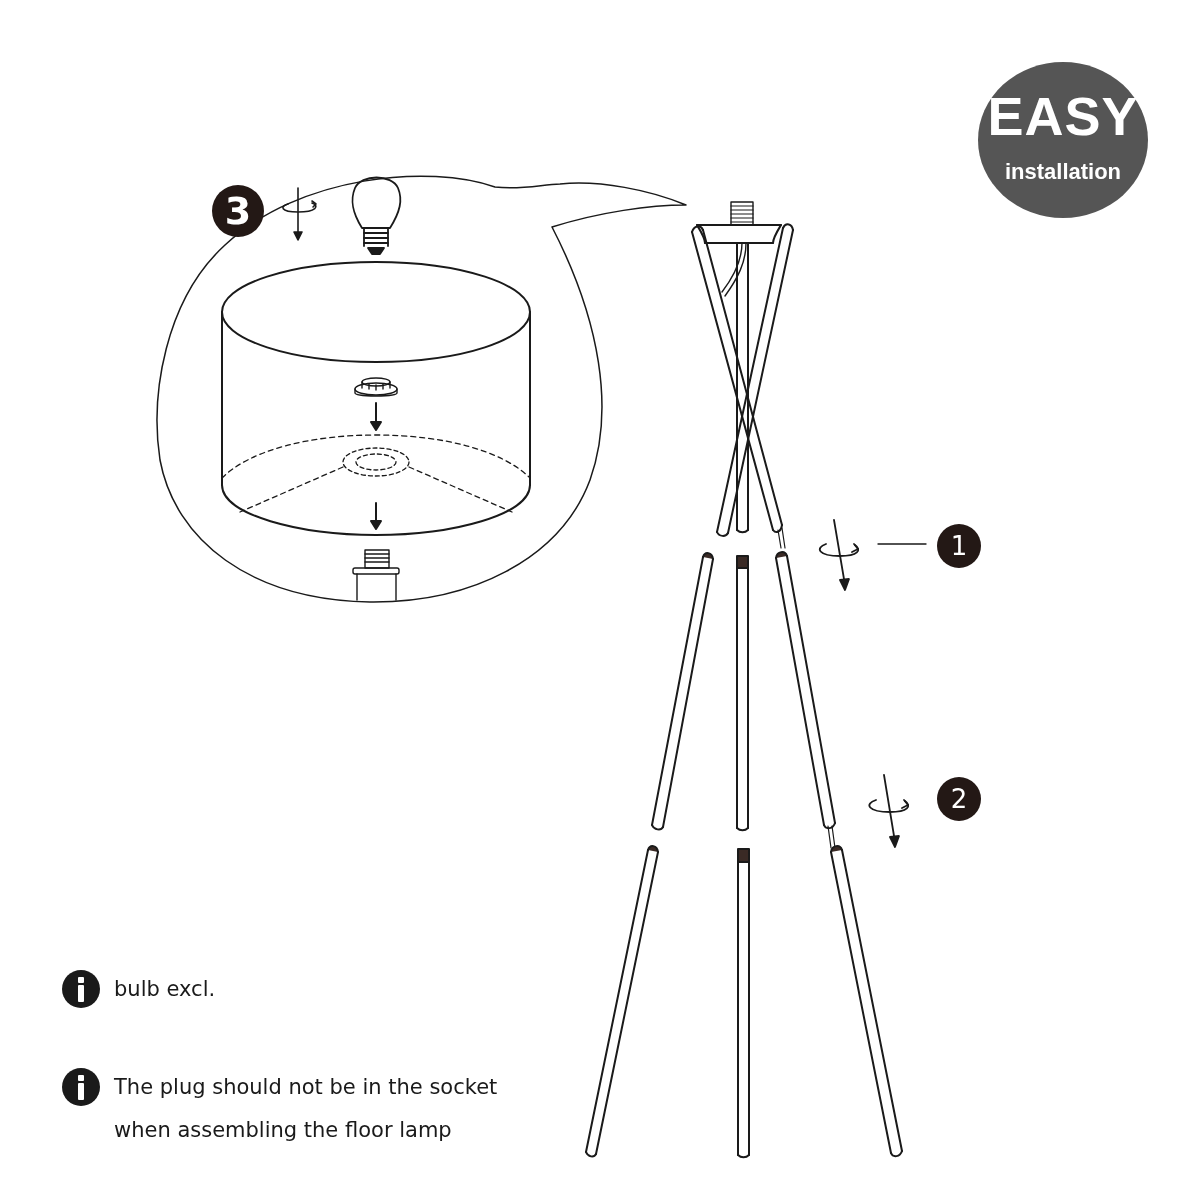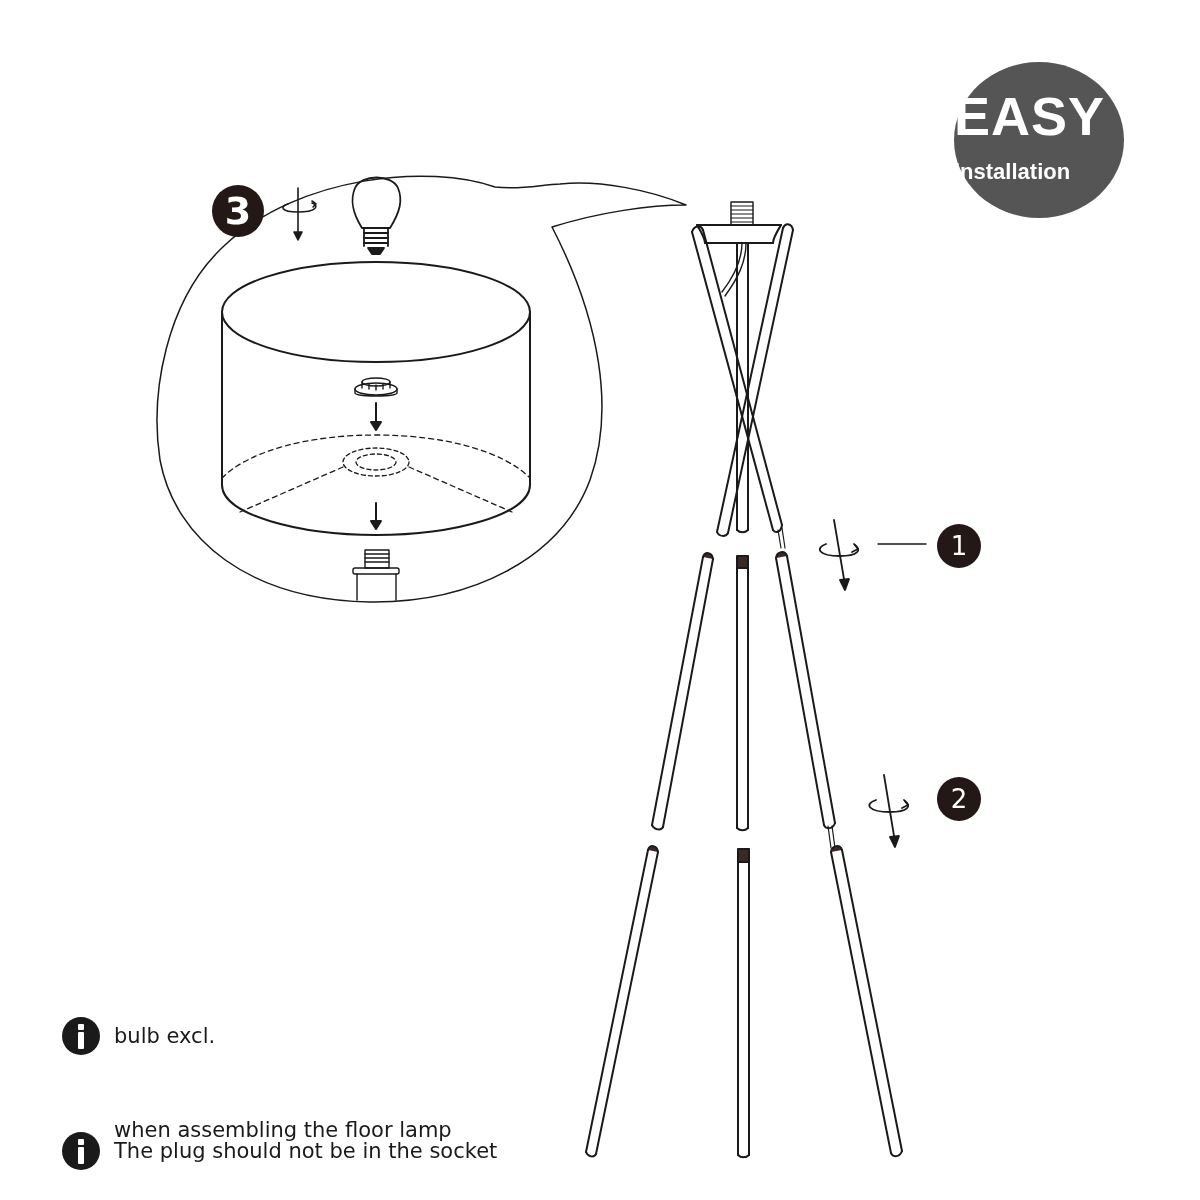--- a/index.html
+++ b/index.html
@@ -1,31 +1,31 @@
 <!DOCTYPE html>
 <html><head>
 <meta charset="utf-8">
 <style>
   html, body { margin: 0; padding: 0; background: #ffffff; }
   body { width: 1200px; height: 1200px; position: relative; overflow: hidden; font-family: "DejaVu Sans", sans-serif; color: #1a1a1a; }
   #drawing { position: absolute; left: 0; top: 0; width: 1200px; height: 1200px; }
-  .badge-easy { position: absolute; left: 954px; top: 62px; width: 170px; height: 156px; border-radius: 50%; background: #555555; color: #ffffff; }
+  .badge-easy { position: absolute; left: 978px; top: 62px; width: 170px; height: 156px; border-radius: 50%; background: #555555; color: #ffffff; text-align: center; }
   .badge-easy .big { position: absolute; left: 0; right: 0; top: 24px; font-family: "Liberation Sans", sans-serif; font-weight: bold; font-size: 54px; letter-spacing: 1px; line-height: 60px; }
   .badge-easy .small { position: absolute; left: 0; right: 0; top: 98px; font-family: "Liberation Sans", sans-serif; font-weight: bold; font-size: 22px; line-height: 24px; }
   .step-num { position: absolute; width: 44px; height: 44px; border-radius: 50%; background: #231815; color: #ffffff; text-align: center; font-family: "DejaVu Sans", sans-serif; font-size: 26px; line-height: 44px; }
   .step-num.s3 { left: 212px; top: 185px; width: 52px; height: 52px; line-height: 52px; font-size: 38px; font-weight: bold; }
   .step-num.s1 { left: 937px; top: 524px; }
   .step-num.s2 { left: 937px; top: 777px; }
   .note { position: absolute; left: 62px; display: flex; align-items: center; }
   .note .info { width: 38px; height: 38px; border-radius: 50%; background: #1a1a1a; color: #fff; display: flex; align-items: center; justify-content: center; position: relative; flex: none; }
   .note .info .dot { position: absolute; top: 7px; left: 16px; width: 6px; height: 6px; background: #fff; border-radius: 1px; }
   .note .info .bar { position: absolute; top: 15px; left: 16px; width: 6px; height: 17px; background: #fff; border-radius: 1px; }
   .note .text { margin-left: 14px; font-family: "DejaVu Sans", sans-serif; font-size: 21px; color: #1a1a1a; line-height: 30px; }
-  .note1 { top: 1017px; justify-content: flex-end; }
-  .note2 { top: 1132px; }
+  .note1 { top: 970px; justify-content: flex-end; }
+  .note2 { top: 1068px; }
   .note2-cont { position: absolute; left: 114px; top: 1115px; font-size: 21px; font-family: "DejaVu Sans", sans-serif; color: #1a1a1a; line-height: 30px; }
 </style>
 </head>
 <body>
 
 <svg id="drawing" viewBox="0 0 1200 1200" xmlns="http://www.w3.org/2000/svg">
   <g fill="none" stroke="#1a1a1a" stroke-width="2" stroke-linecap="round" stroke-linejoin="round">
 
     <g>
       <path d="M 495 187 C 430 164, 300 175, 225 245 C 165 300, 150 395, 160 460 C 175 540, 250 600, 370 602 C 470 603, 560 560, 590 480 C 615 410, 600 320, 552 227 C 600 212, 650 205, 686 205 C 650 190, 600 180, 560 184 C 540 185, 520 190, 495 187 Z" stroke-width="1.5"></path>

